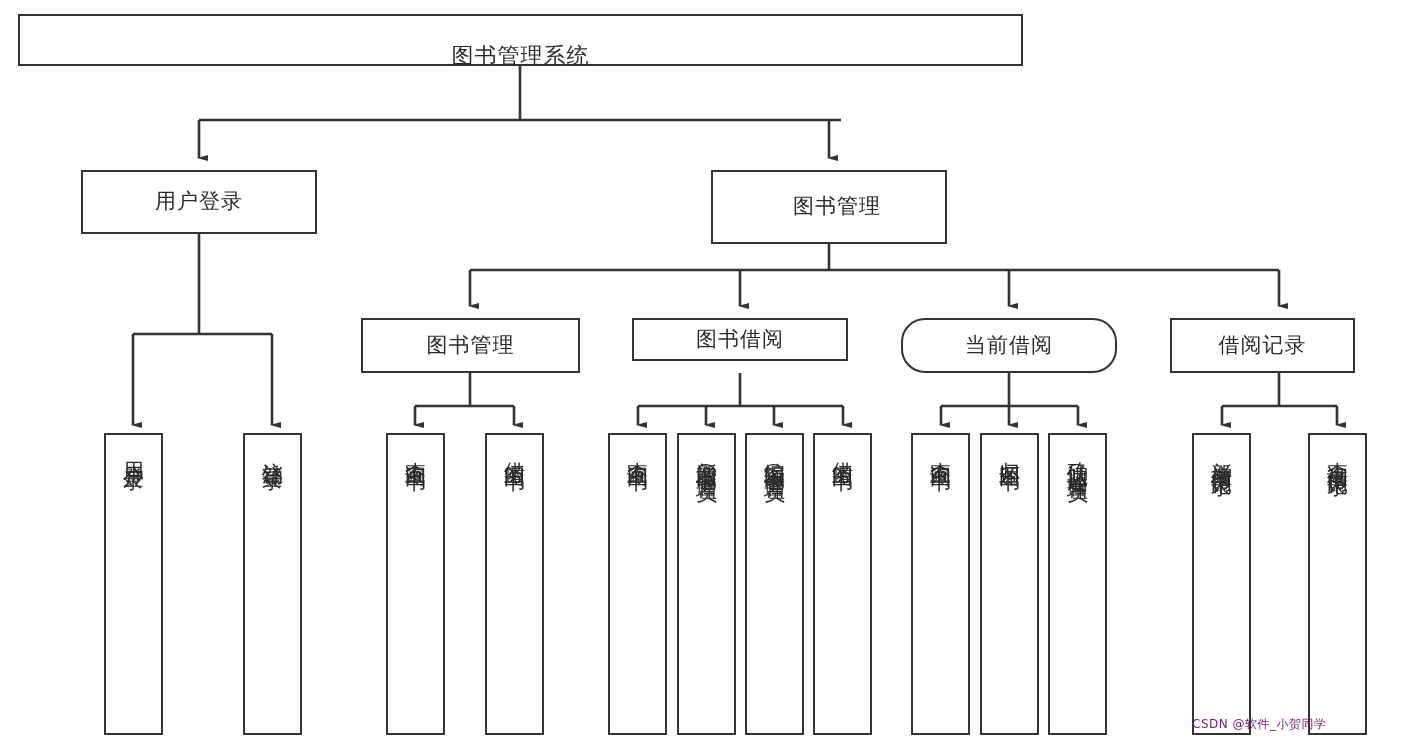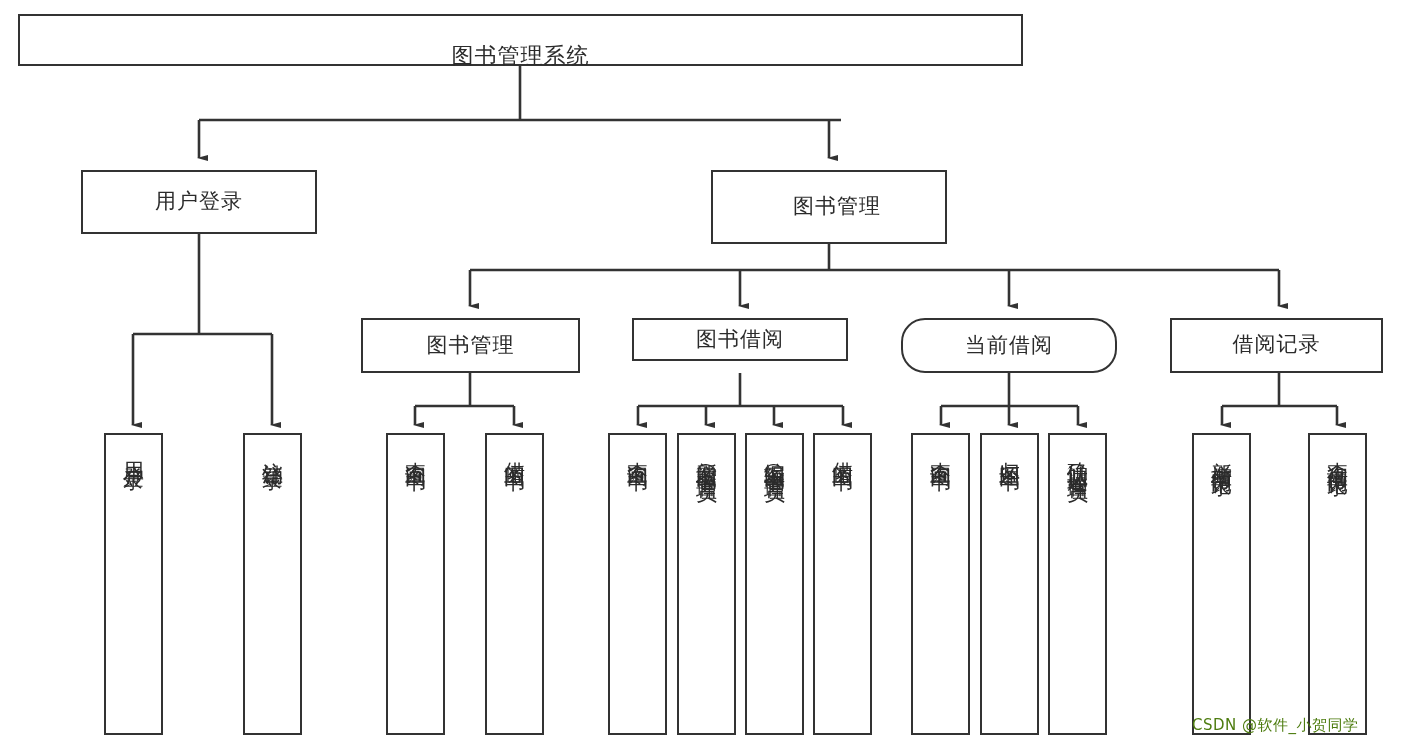--- a/index.html
+++ b/index.html
@@ -54,22 +54,22 @@
   .node.vert .label {
     writing-mode: vertical-rl;
     text-orientation: upright;
     letter-spacing: 3px;
     font-size: 21px;
     line-height: 1.05;
   }
   #node-root .label { font-size: 22px; margin-top: 32px; }
   .watermark {
     position: absolute;
-    color: #4d7c0f;
-    font-size: 15px;
+    color: #701a75;
+    font-size: 12px;
     letter-spacing: 0.5px;
     white-space: nowrap;
     font-family: "DejaVu Sans", "Liberation Sans", sans-serif;
   }
 </style>
 </head>
 <body>
 
 <div id="canvas">
 
@@ -140,21 +140,21 @@
   </div>
 
   <div class="node horiz" id="node-book-borrow" style="left:632px; top:318px; width:216px; height:43px;">
     <span class="label">图书借阅</span>
   </div>
 
   <div class="node horiz" id="node-current-borrow" style="left:901px; top:318px; width:216px; height:55px;border-radius:24px;">
     <span class="label">当前借阅</span>
   </div>
 
-  <div class="node horiz" id="node-borrow-record" style="left:1170px; top:318px; width:213px; height:55px;font-family:Liberation Mono, monospace;">
+  <div class="node horiz" id="node-borrow-record" style="left:1170px; top:318px; width:185px; height:55px;">
     <span class="label">借阅记录</span>
   </div>
 
   <div class="node vert" id="leaf-user-login" style="left:104px; top:433px; width:59px; height:302px;">
     <span class="label">用户登录</span>
   </div>
 
   <div class="node vert" id="leaf-logout" style="left:243px; top:433px; width:59px; height:302px;">
     <span class="label">注销登录</span>
   </div>

